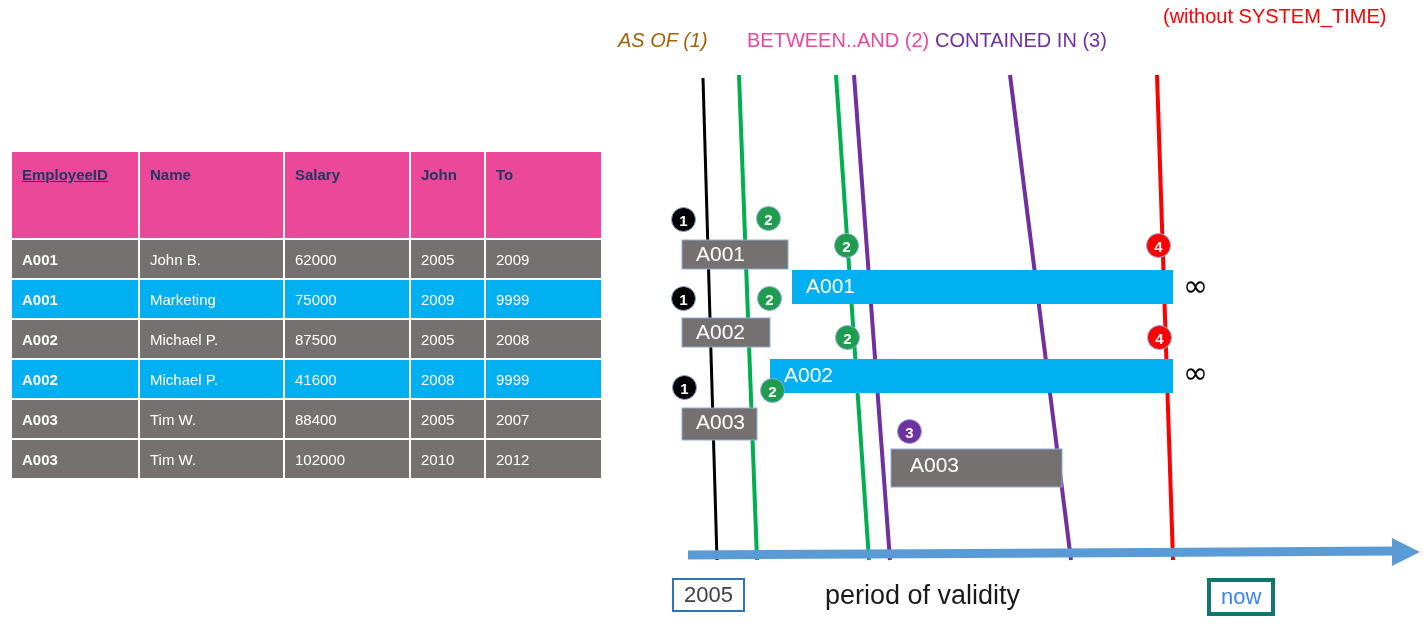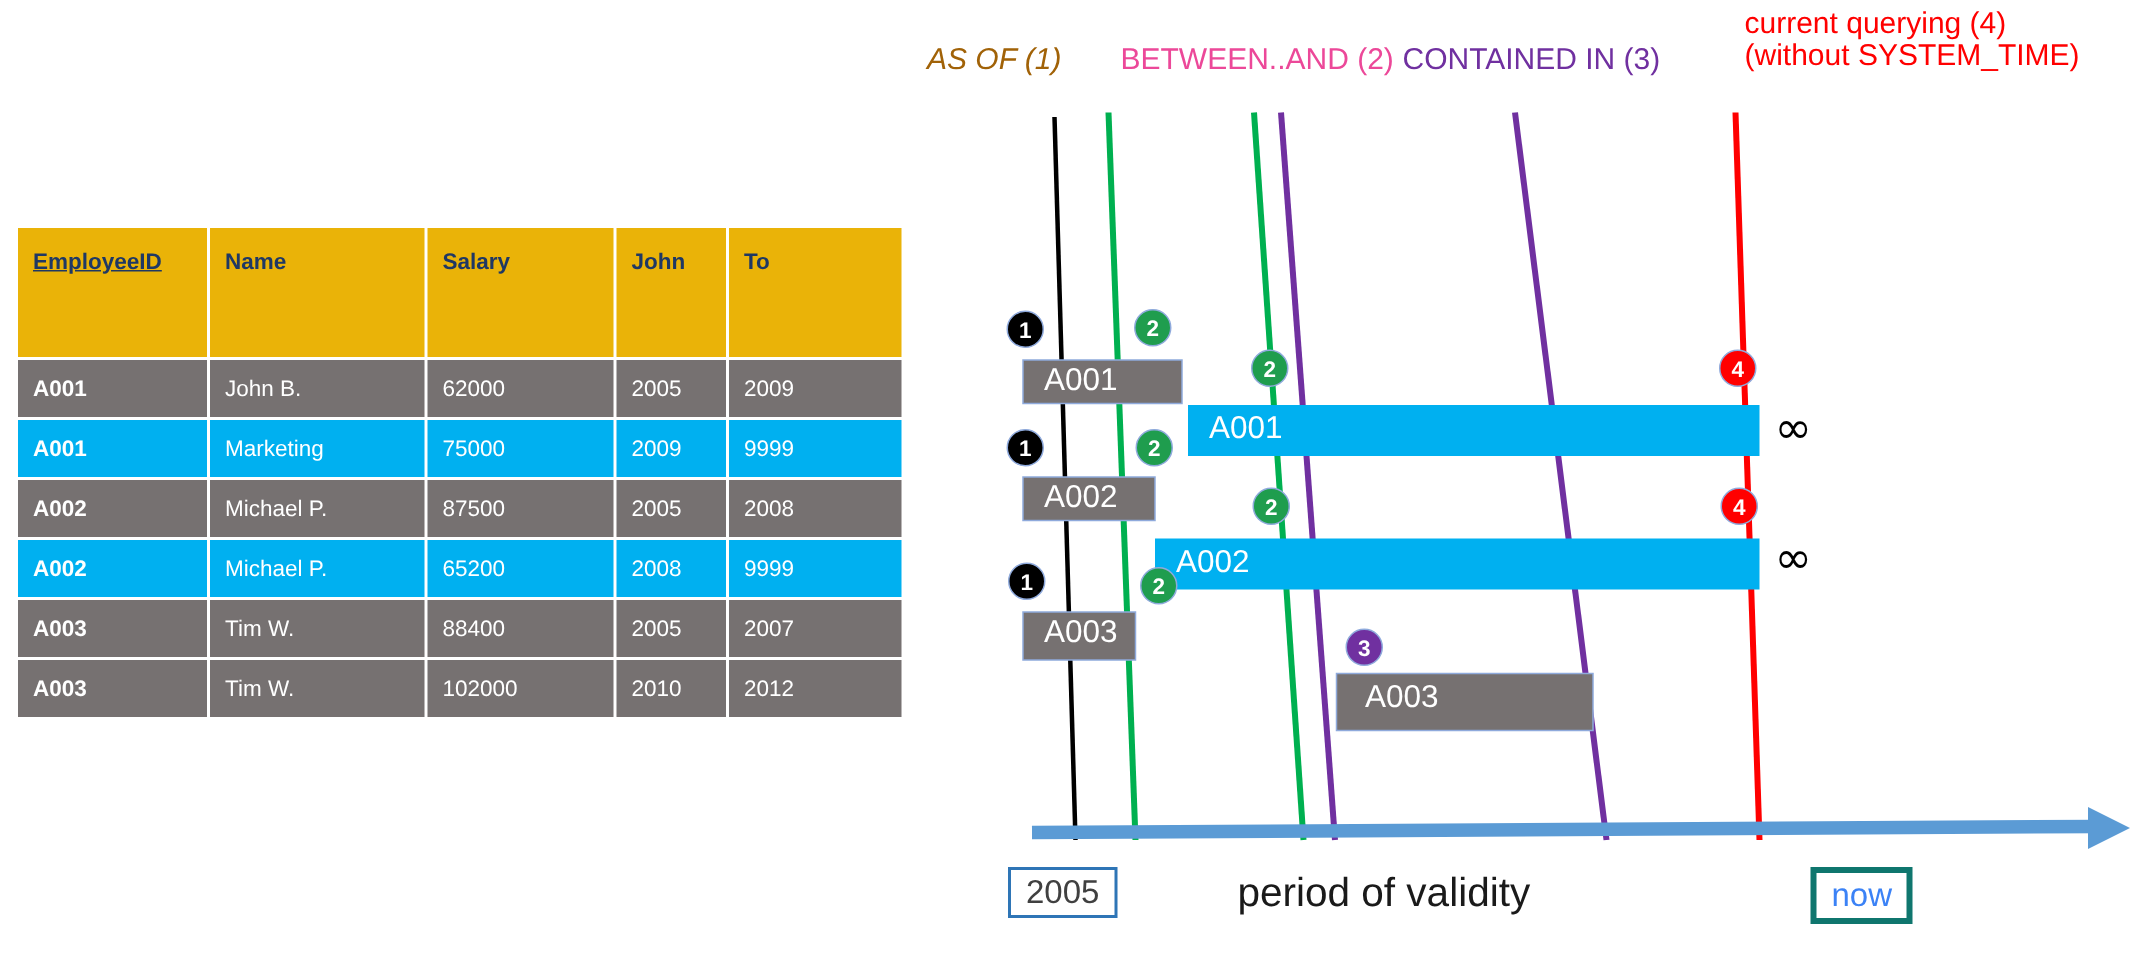--- a/index.html
+++ b/index.html
@@ -26,21 +26,21 @@
     table-layout: fixed;
   }
   #emp-table th, #emp-table td {
     padding: 0 10px;
     font-size: 15px;
     text-align: left;
     vertical-align: middle;
     border: 0;
   }
   #emp-table thead th {
-    background: #eab308;
+    background: #ec4899;
     color: #1f3864;
     font-weight: bold;
     height: 72px;
     vertical-align: top;
     padding-top: 14px;
   }
   #emp-table thead th.keycol {
     text-decoration: underline;
   }
   #emp-table tbody tr.gray td {
@@ -186,21 +186,21 @@
     <tr class="gray">
       <td class="idcell">A002</td>
       <td>Michael P.</td>
       <td>87500</td>
       <td>2005</td>
       <td>2008</td>
     </tr>
     <tr class="cyan">
       <td class="idcell">A002</td>
       <td>Michael P.</td>
-      <td>65200</td>
+      <td>41600</td>
       <td>2008</td>
       <td>9999</td>
     </tr>
     <tr class="gray">
       <td class="idcell">A003</td>
       <td>Tim W.</td>
       <td>88400</td>
       <td>2005</td>
       <td>2007</td>
     </tr>
@@ -235,21 +235,20 @@
     <g>
       <line x1="78" y1="555" x2="788" y2="551" stroke="#5b9bd5" stroke-width="9"></line>
       <polygon points="782,538 810,552 782,566" fill="#5b9bd5"></polygon>
     </g>
   </svg>
 
   <div class="legend-label" id="legend-asof">AS OF (1)</div>
   <div class="legend-label" id="legend-between">BETWEEN..AND (2)</div>
   <div class="legend-label" id="legend-contained">CONTAINED IN (3)</div>
   <div class="legend-label" id="legend-current">
-    <div>current querying (4)</div>
     <div>(without SYSTEM_TIME)</div>
   </div>
 
   <div class="bar-label" style="left:86px;  top:242px;">A001</div>
   <div class="bar-label" style="left:196px; top:274px;">A001</div>
   <div class="bar-label" style="left:86px;  top:320px;">A002</div>
   <div class="bar-label" style="left:174px; top:363px;">A002</div>
   <div class="bar-label" style="left:86px;  top:410px;">A003</div>
   <div class="bar-label" style="left:300px; top:453px;">A003</div>
 

